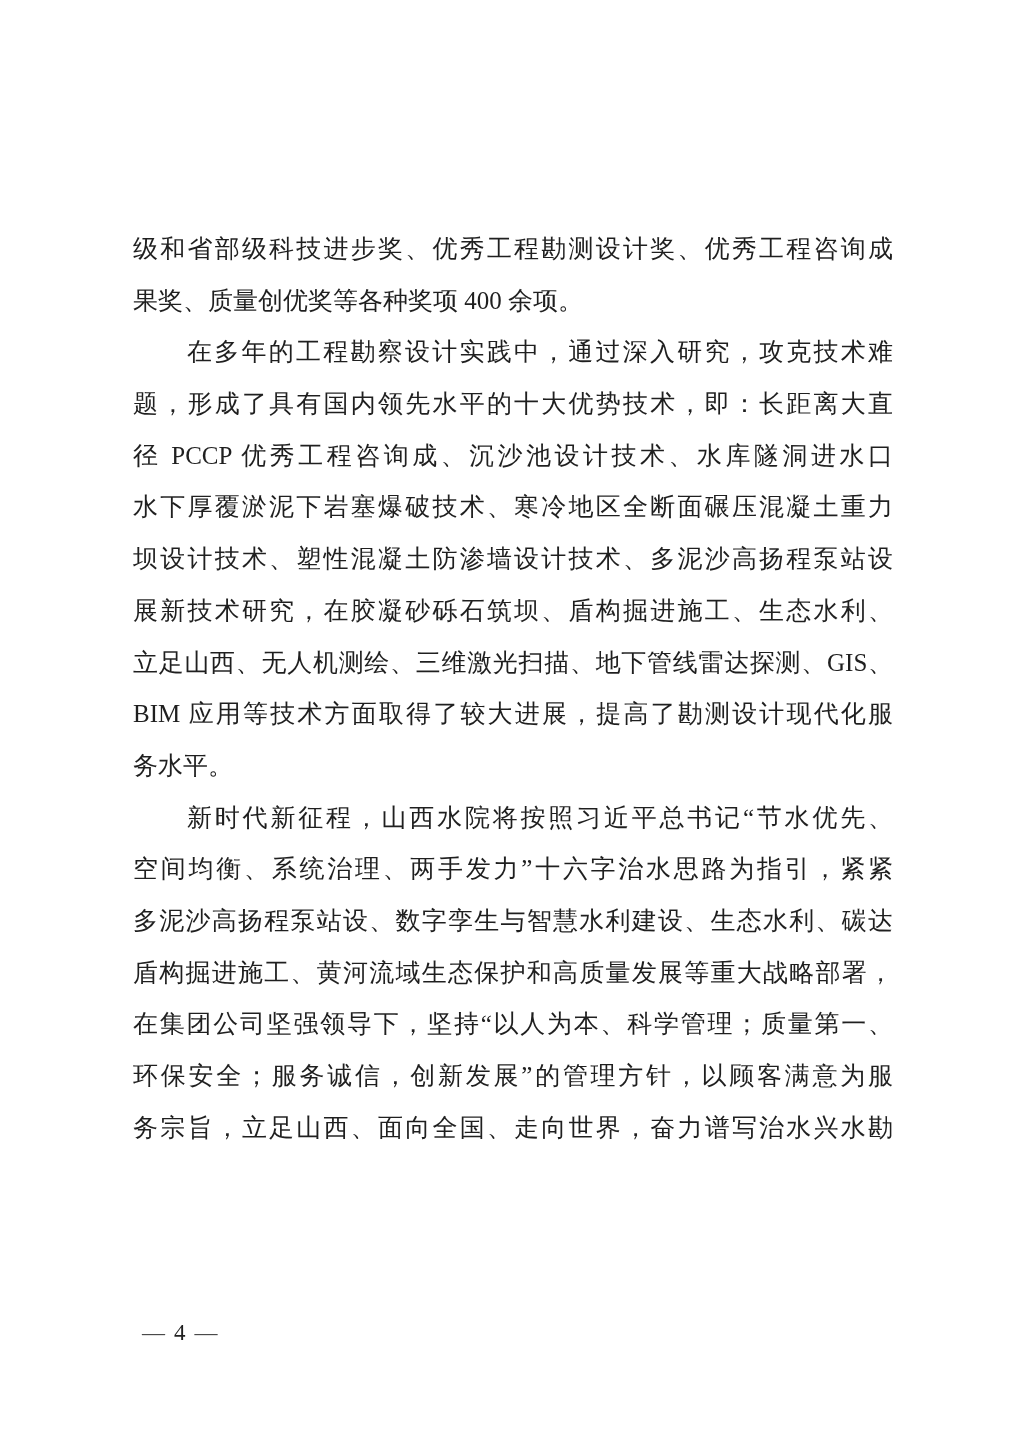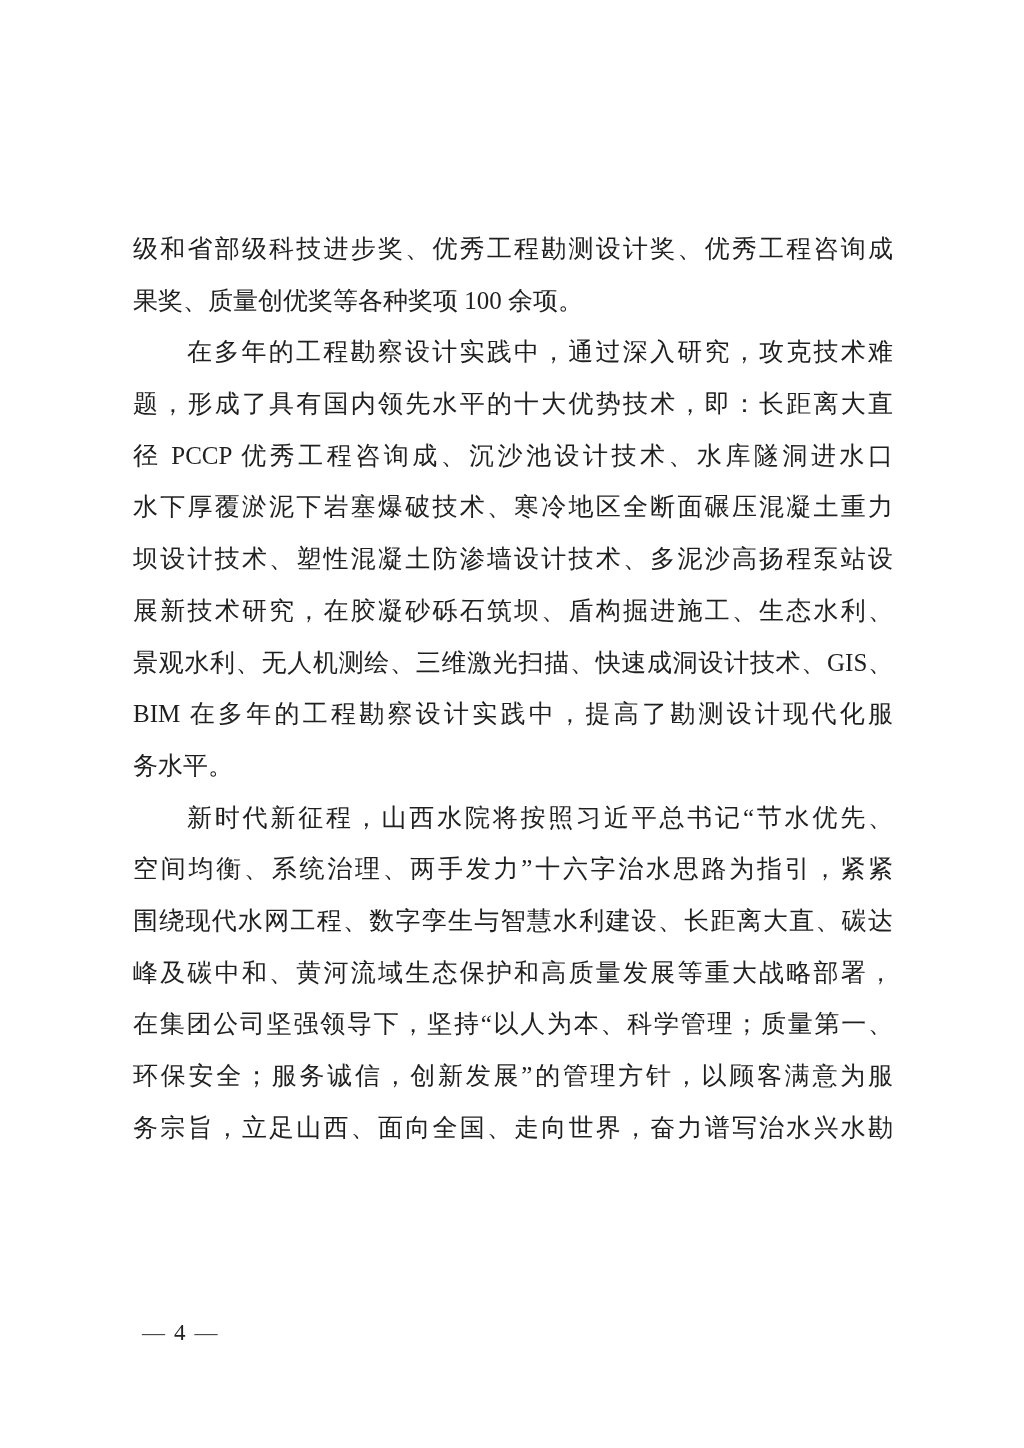--- a/index.html
+++ b/index.html
@@ -58,36 +58,36 @@
     color: #1f1f1f;
   }
 </style>
 </head>
 <body>
 
 <div class="page">
   <div class="text-block">
 
     <div class="line">级和省部级科技进步奖、优秀工程勘测设计奖、优秀工程咨询成</div>
-    <div class="line last">果奖、质量创优奖等各种奖项 100 余项。</div>
+    <div class="line last">果奖、质量创优奖等各种奖项 400 余项。</div>
 
     <div class="line indent">在多年的工程勘察设计实践中，通过深入研究，攻克技术难</div>
     <div class="line">题，形成了具有国内领先水平的十大优势技术，即：长距离大直</div>
     <div class="line">径 PCCP 优秀工程咨询成、沉沙池设计技术、水库隧洞进水口</div>
     <div class="line">水下厚覆淤泥下岩塞爆破技术、寒冷地区全断面碾压混凝土重力</div>
     <div class="line">坝设计技术、塑性混凝土防渗墙设计技术、多泥沙高扬程泵站设</div>
     <div class="line">展新技术研究，在胶凝砂砾石筑坝、盾构掘进施工、生态水利、</div>
-    <div class="line">景观水利、无人机测绘、三维激光扫描、快速成洞设计技术、GIS、</div>
-    <div class="line">BIM 在多年的工程勘察设计实践中，提高了勘测设计现代化服</div>
+    <div class="line">立足山西、无人机测绘、三维激光扫描、地下管线雷达探测、GIS、</div>
+    <div class="line">BIM 应用等技术方面取得了较大进展，提高了勘测设计现代化服</div>
     <div class="line last">务水平。</div>
 
     <div class="line indent">新时代新征程，山西水院将按照习近平总书记“节水优先、</div>
     <div class="line">空间均衡、系统治理、两手发力”十六字治水思路为指引，紧紧</div>
-    <div class="line">围绕现代水网工程、数字孪生与智慧水利建设、长距离大直、碳达</div>
-    <div class="line">峰及碳中和、黄河流域生态保护和高质量发展等重大战略部署，</div>
+    <div class="line">多泥沙高扬程泵站设、数字孪生与智慧水利建设、生态水利、碳达</div>
+    <div class="line">盾构掘进施工、黄河流域生态保护和高质量发展等重大战略部署，</div>
     <div class="line">在集团公司坚强领导下，坚持“以人为本、科学管理；质量第一、</div>
     <div class="line">环保安全；服务诚信，创新发展”的管理方针，以顾客满意为服</div>
     <div class="line">务宗旨，立足山西、面向全国、走向世界，奋力谱写治水兴水勘</div>
   </div>
 
   <div class="footer">
     <span class="dash">—</span><span class="num">4</span><span class="dash">—</span>
   </div>
 </div>
 

